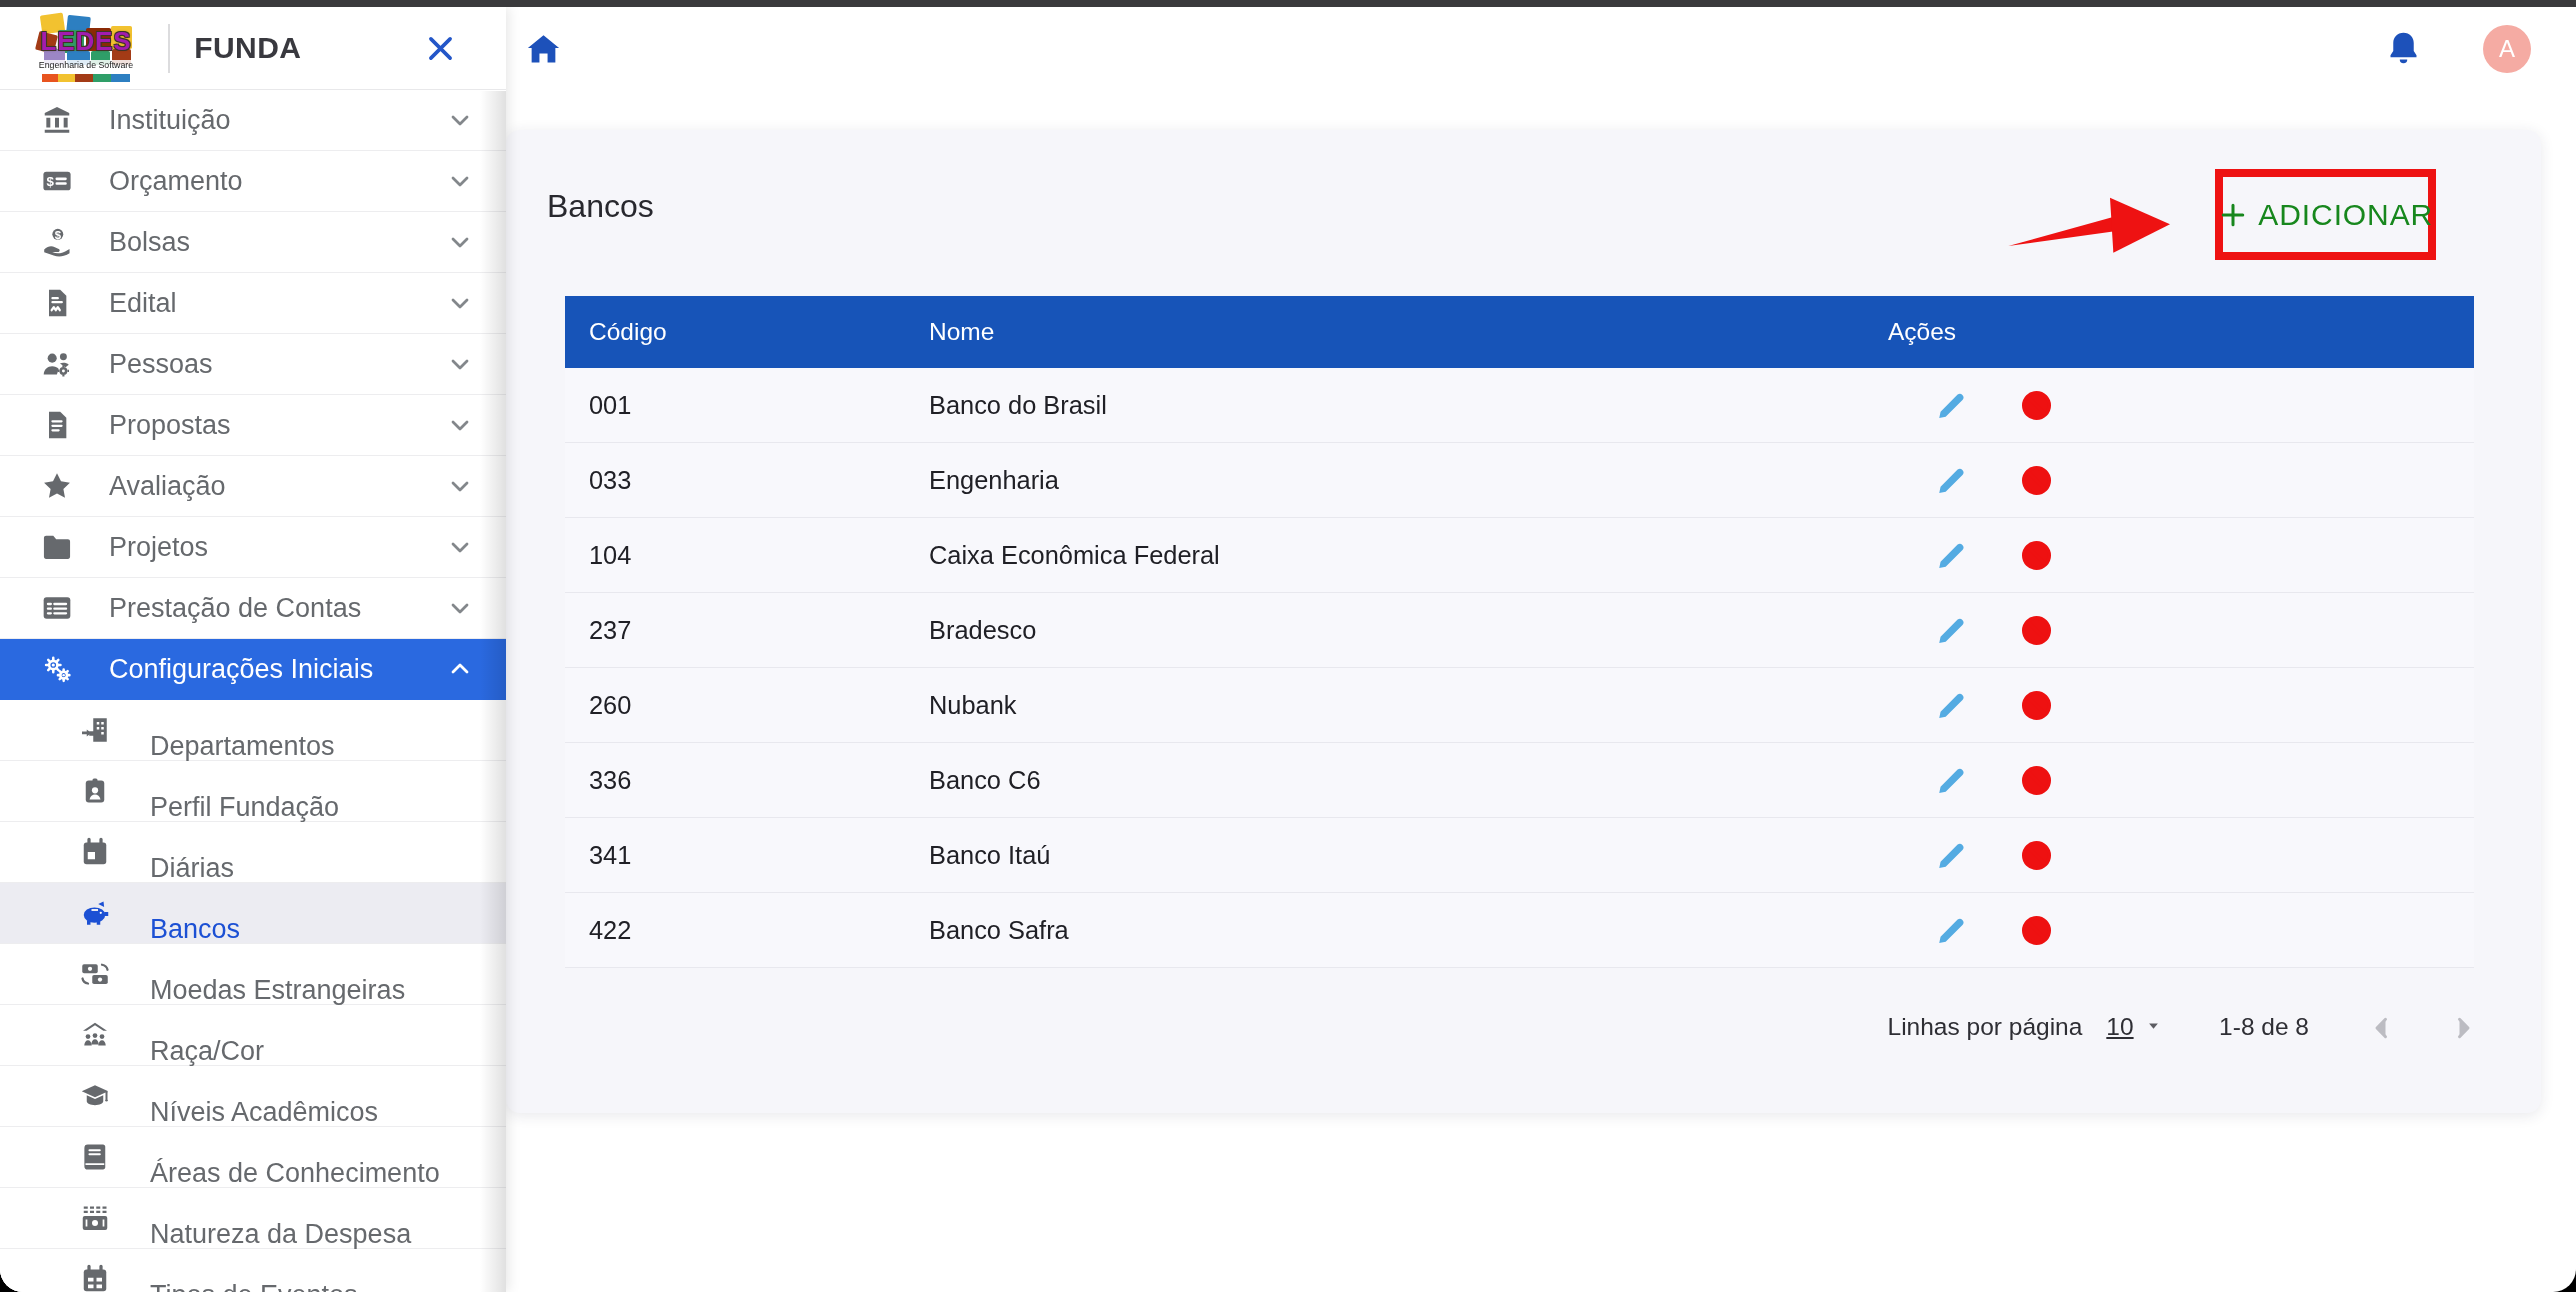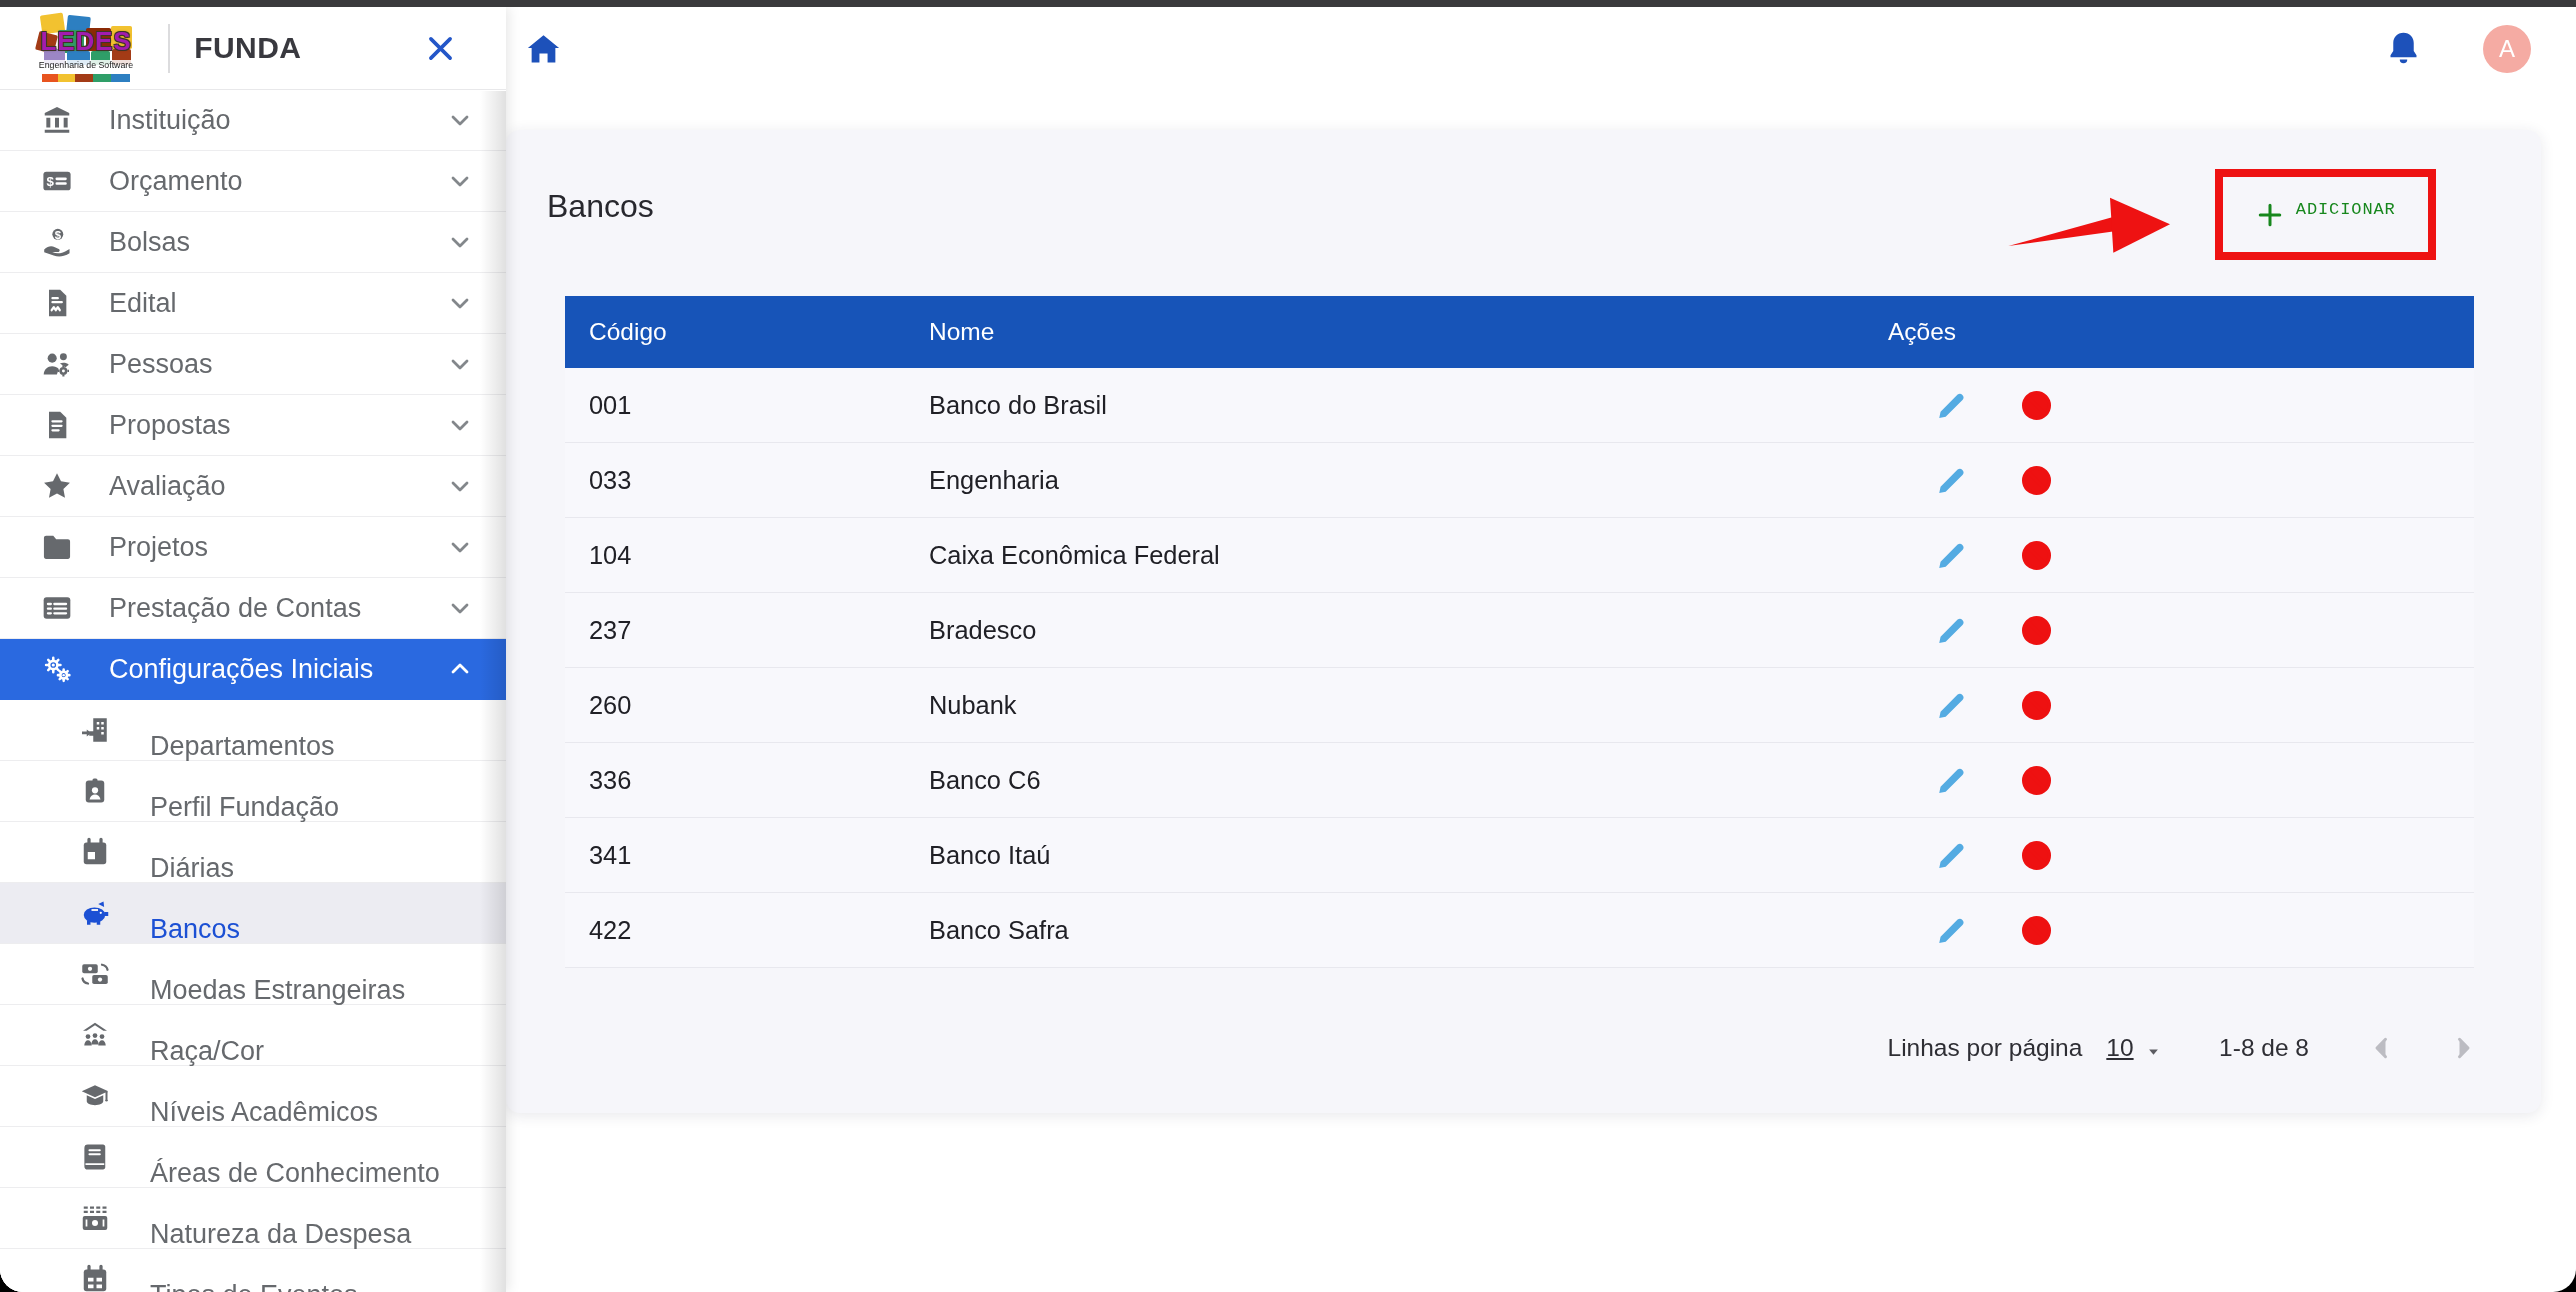--- a/index.html
+++ b/index.html
@@ -90,42 +90,42 @@
     position:absolute;left:506px;top:123px;width:2035px;height:983px;
     background:#f6f6fa;border-radius:14px;box-shadow:0 2.6px 14px rgba(40,40,70,.10);
   }
   .page-title{position:absolute;left:41px;top:58px;font-size:32px;color:#28282e;}
   .annot-box{
     position:absolute;top:39px;right:105px;width:205px;height:75px;
     border:8px solid var(--annotation_red,#ee1212);
     display:flex;align-items:center;justify-content:center;
   }
   .add-btn{
-    display:flex;gap:10.5px;border:none;background:transparent;
-    color:var(--add_green,#17871d);font-size:17px;letter-spacing:0.9px;cursor:pointer;
-    font-family:Liberation Mono, monospace;
+    display:flex;align-items:center;gap:10.5px;border:none;background:transparent;
+    color:var(--add_green,#17871d);font-size:30px;letter-spacing:0.9px;cursor:pointer;
+    font-family:Liberation Sans, sans-serif;
   }
   .add-btn .plus{width:30px;height:30px;}
   .add-btn .plus svg{width:30px;height:30px;}
   .annot-arrow{position:absolute;left:1500px;top:61px;width:168px;height:75px;fill:var(--annotation_red,#ee1212);}
 
   .table{position:absolute;left:59px;right:67px;top:166px;}
   .thead,.trow{display:grid;grid-template-columns:340px 959px 1fr;align-items:center;}
   .thead{height:72px;background:var(--table_header,#1754b8);color:#fff;font-size:24.5px;}
   .th,.td{padding-left:24px;}
   .trow{height:74px;background:#f8f8fc;border-bottom:1.8px solid #e8e8ee;font-size:25.4px;color:#202026;}
   .c-acoes{display:flex;align-items:center;gap:46px;padding-left:68px;}
   .act{width:39px;height:39px;display:flex;align-items:center;justify-content:center;cursor:pointer;}
   .act svg{width:35px;height:35px;}
   .act.edit{color:var(--pencil,#54abe2);}
   .act.del{color:var(--ban,#ee1111);}
 
   .pagination{
     position:absolute;right:63px;top:883px;height:70px;
-    display:flex;align-items:center;font-size:24.5px;color:#2e2e34;
+    display:flex;align-items:flex-start;font-size:24.5px;color:#2e2e34;
   }
   .pg-label{margin-right:24px;}
   .pg-size{margin-right:10.5px;text-decoration:underline;}
   .pg-caret{width:19px;height:19px;color:#5c5c62;margin-right:56px;}
   .pg-caret svg{width:19px;height:19px;}
   .pg-range{margin-right:58px;}
   .pg-chev{width:30px;height:30px;color:#bcbcc2;cursor:pointer;}
   .pg-chev svg{width:30px;height:30px;}
   .pg-prev{margin-right:51px;}
 </style>

